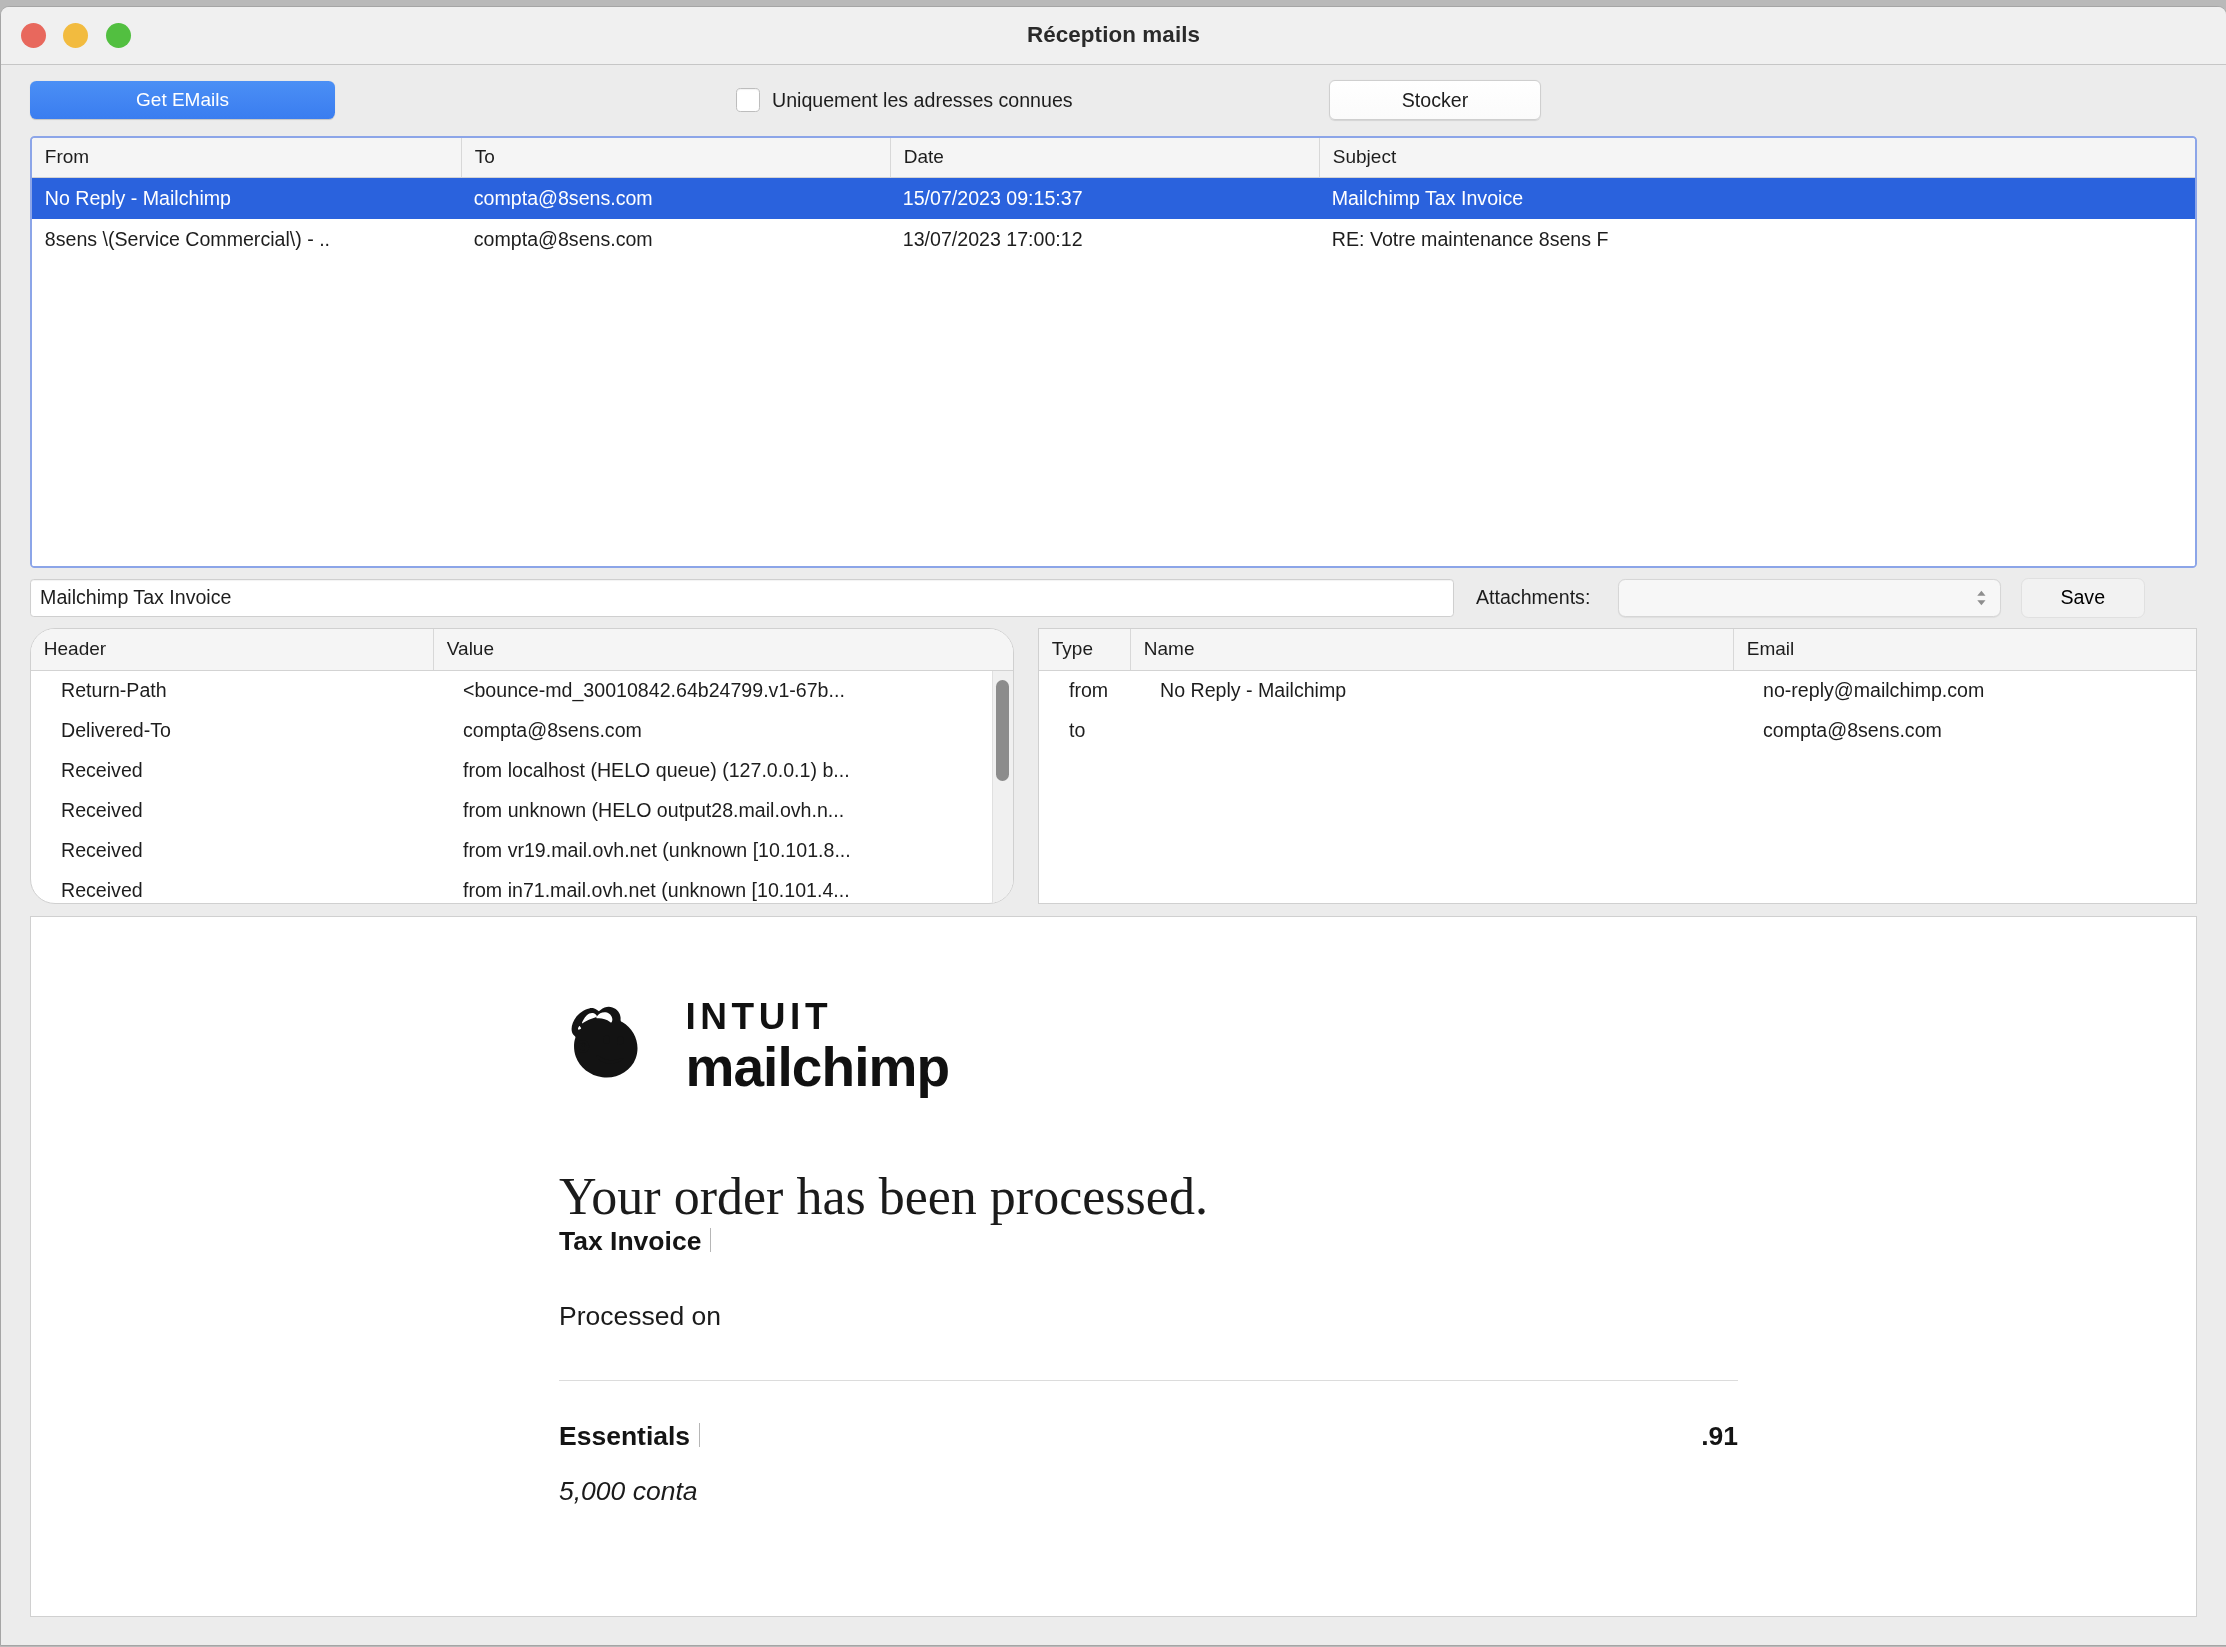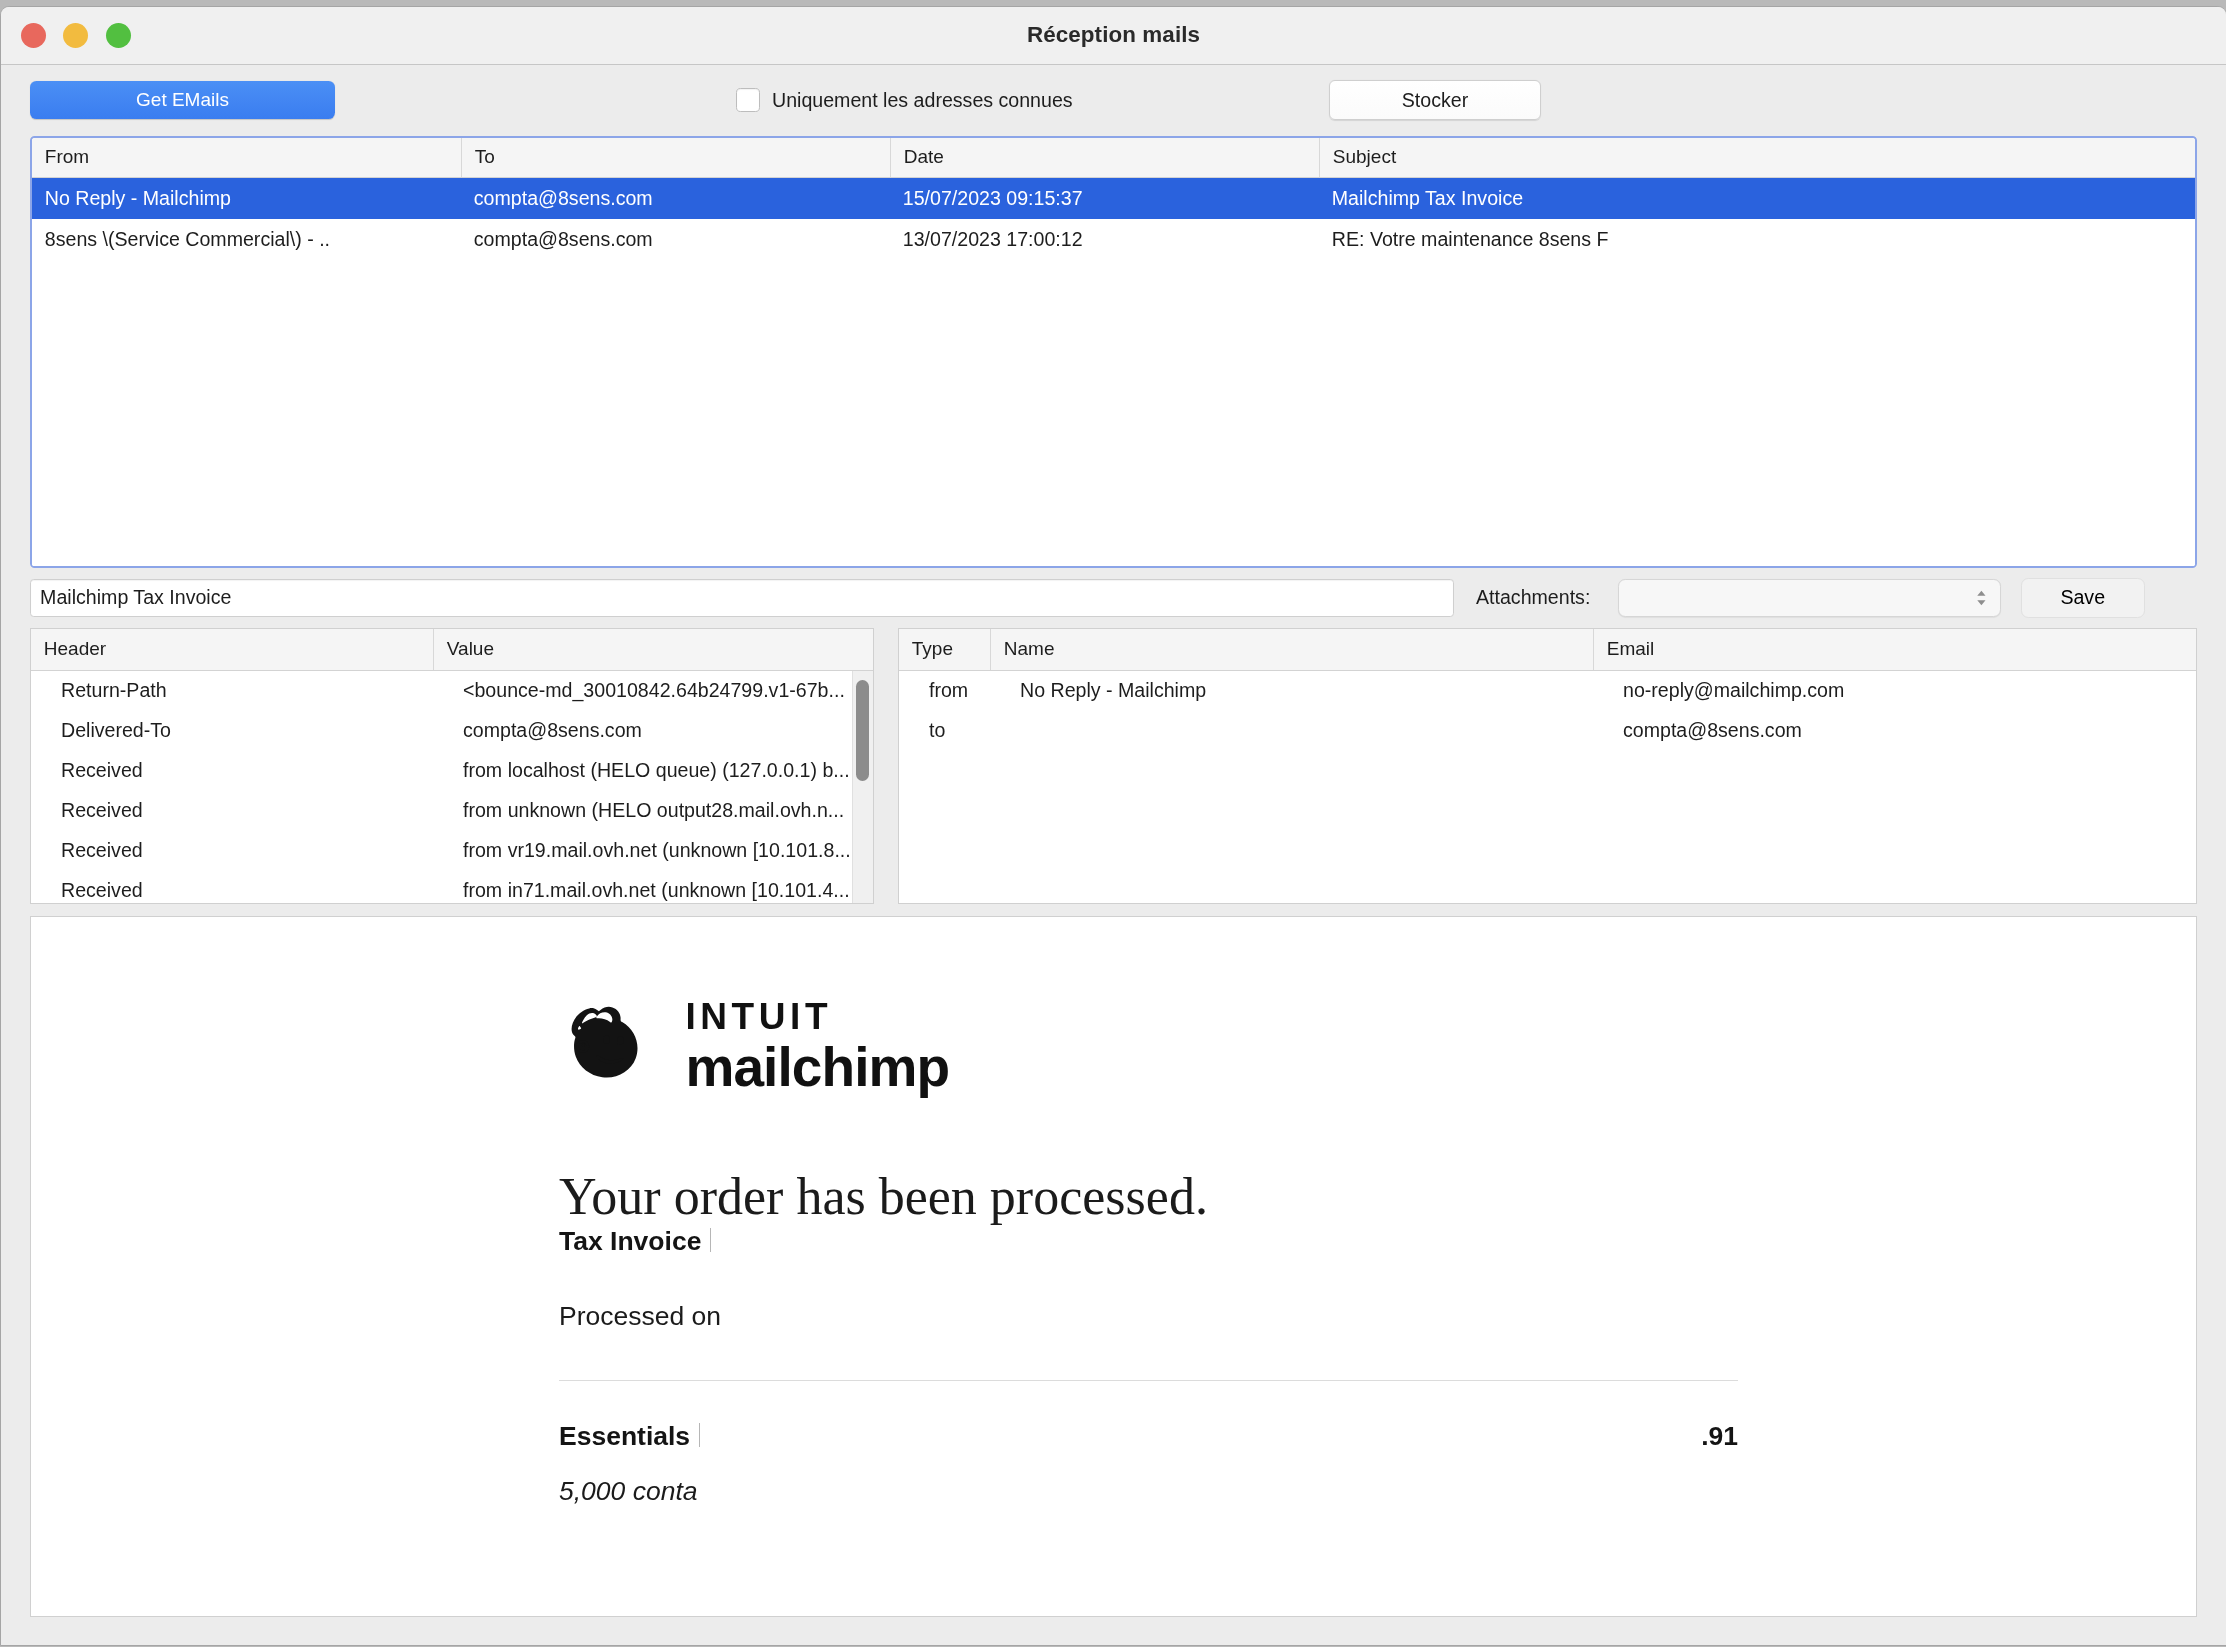--- a/index.html
+++ b/index.html
@@ -223,21 +223,21 @@
     gap: 24px;
     height: 276px;
     min-height: 276px;
   }
   .tbl {
     background: #ffffff;
     border: 0.9px solid #d0d0d0;
     overflow: hidden;
     position: relative;
   }
-  .tbl-left  { width: 844px; }
+  .tbl-left  { width: 984px; border-radius: 25px; }
   .tbl-right { flex: 1; }
   .tbl-head {
     display: flex;
     height: 42px;
     background: #f5f5f5;
     border-bottom: 0.9px solid #d3d3d3;
     align-items: center;
     font-size: 19px;
     color: #1d1d1d;
   }

